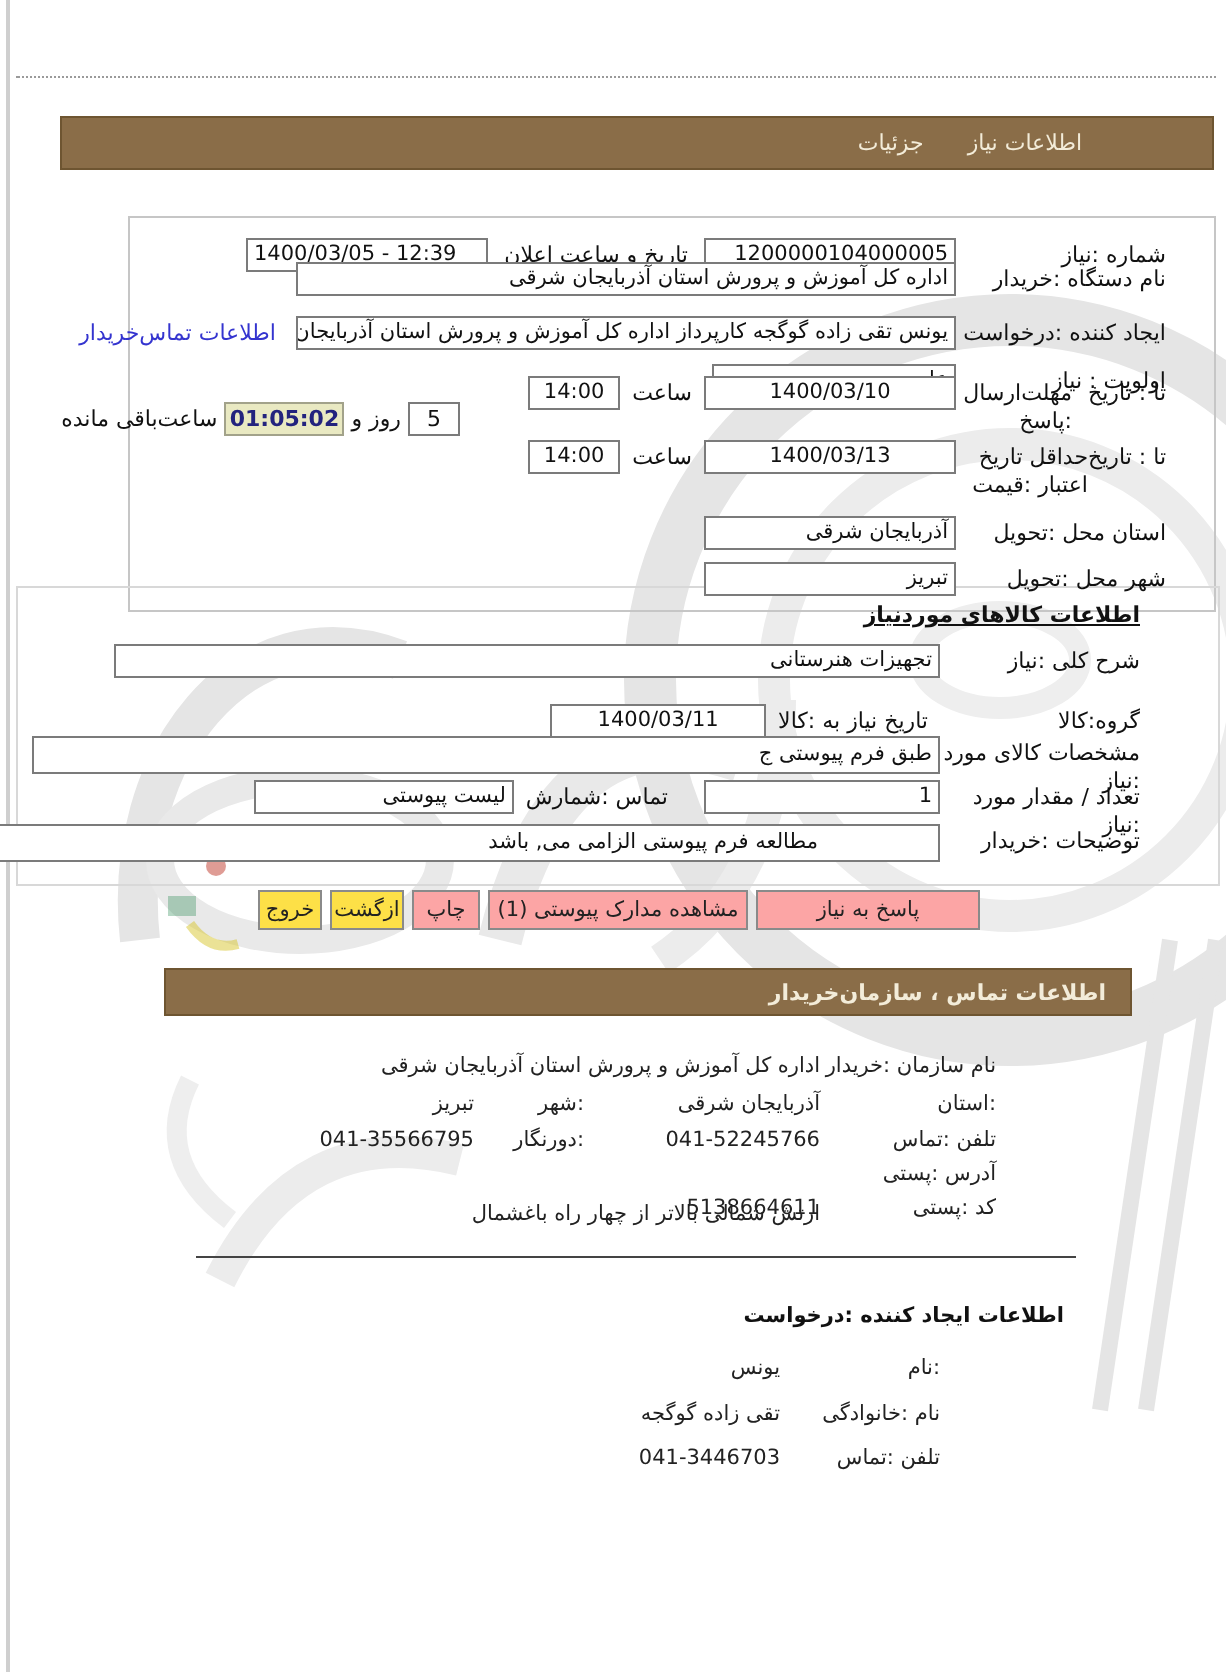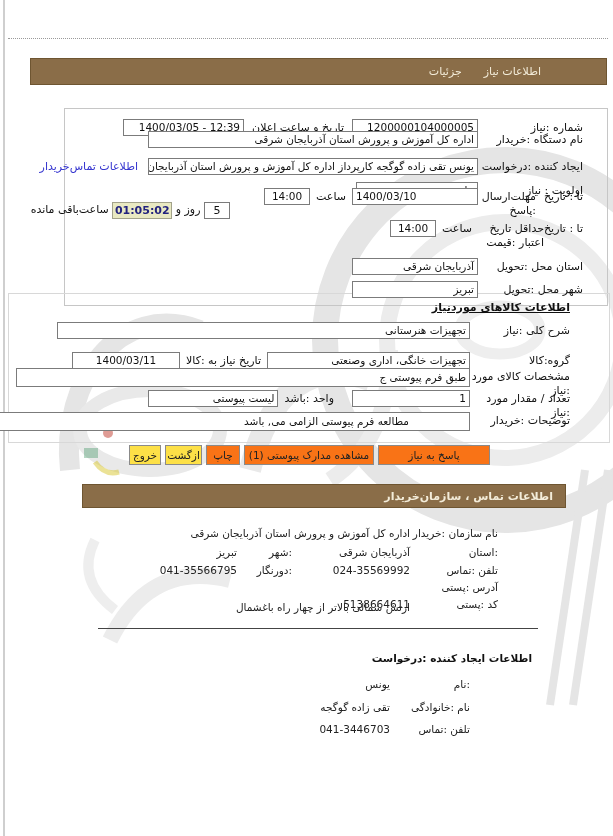--- a/index.html
+++ b/index.html
@@ -29,21 +29,21 @@
   .countdown{margin-inline-start:auto;margin-top:12px;width:215px;direction:rtl;font-size:11px;line-height:19px;}
   .countdown .dbox{display:inline-block;background:#fff;border:1px solid #7b7b7b;width:24px;height:15px;
        line-height:15px;text-align:center;vertical-align:middle;}
   .countdown .ybox{display:inline-block;background:#e9e9c2;border:1px solid #a2a28a;width:58px;height:15px;
        line-height:15px;text-align:center;vertical-align:middle;color:#23237e;font-weight:bold;}
   .link{color:#3434cf;margin-right:10px;padding-top:2px;white-space:nowrap;cursor:pointer;}
   .sec-title{position:absolute;z-index:3;font-size:11px;font-weight:bold;color:#111;}
   .btnrow{position:absolute;z-index:3;right:123px;top:445px;display:flex;gap:4px;}
   .btn{border:1px solid #8a8a8a;height:18px;line-height:18px;text-align:center;font-size:10.5px;
        color:#222;box-sizing:content-box;cursor:pointer;white-space:nowrap;overflow:hidden;}
-  .btn.green{background:#f97316;}
+  .btn.green{background:#fca5a5;}
   .btn.pink{background:#fde047;}
   .crow{position:absolute;z-index:3;right:115px;display:flex;align-items:flex-start;font-size:10.5px;color:#222;}
   .crow .clbl{width:88px;text-align:right;flex-shrink:0;}
   .crow .cval{text-align:right;}
   .divider{position:absolute;z-index:3;left:98px;top:628px;width:440px;border-top:1px solid #444;}
   .krow{position:absolute;z-index:3;right:143px;display:flex;font-size:10.5px;color:#222;}
   .krow .klbl{width:80px;text-align:right;flex-shrink:0;}
   .krow .kval{width:140px;text-align:right;}
   .num{direction:ltr;unicode-bidi:isolate;}
 </style>
@@ -76,21 +76,21 @@
     <span class="tab">اطلاعات نیاز</span>
     <span class="tab">جزئیات</span>
   </div>
 
   <div class="panel box1"></div>
 
   <div class="row" style="top:119px;left:15px;">
     <span class="lbl">شماره :نیاز</span>
     <span class="inp num" style="width:118px;text-align:right;">1200000104000005</span>
     <span class="lbl" style="width:100px;margin-right:8px;">تاریخ و ساعت اعلان :عمومی</span>
-    <span class="inp num" style="width:113px;text-align:right;">1400/03/05 - 12:39</span>
+    <span class="inp num" style="width:113px;text-align:left;">1400/03/05 - 12:39</span>
   </div>
 
   <div class="row" style="top:131px;">
     <span class="lbl">نام دستگاه :خریدار</span>
     <span class="inp" style="width:322px;">اداره کل آموزش و پرورش استان آذربایجان شرقی</span>
   </div>
 
   <div class="row" style="top:158px;left:10px;">
     <span class="lbl">ایجاد کننده :درخواست</span>
     <span class="inp" style="width:322px;">یونس تقی زاده گوگجه کارپرداز اداره کل آموزش و پرورش استان آذربایجان شرقی</span>
@@ -100,36 +100,37 @@
   <div class="row" style="top:182px;">
     <span class="lbl">اولویت : نیاز</span>
     <span class="inp" style="width:114px;">عادی</span>
   </div>
 
   <div class="row" style="top:188px;left:15px;">
     <span class="lblpair">
       <span class="until">تا : تاریخ</span>
       <span class="main">مهلت‌ارسال :پاسخ</span>
     </span>
-    <span class="inp num" style="width:118px;text-align:left;">1400/03/10</span>
+    <span class="inp num" style="width:118px;text-align:center;">1400/03/10</span>
     <span class="minilbl">ساعت</span>
     <span class="inp num" style="width:38px;text-align:center;">14:00</span>
     <span class="countdown">
       <span class="dbox num">5</span>
       <span>روز و</span>
       <span class="ybox num">01:05:02</span>
       <span>ساعت‌باقی مانده</span>
     </span>
   </div>
 
   <div class="row" style="top:220px;">
     <span class="lblpair">
       <span class="until">تا : تاریخ</span>
       <span class="main" style="width:72px;">حداقل تاریخ اعتبار :قیمت</span>
     </span>
+    <span class="inp num" style="width:118px;text-align:center;">1400/03/13</span>
     <span class="minilbl">ساعت</span>
     <span class="inp num" style="width:38px;text-align:center;">14:00</span>
   </div>
 
   <div class="row" style="top:258px;">
     <span class="lbl">استان محل :تحویل</span>
     <span class="inp" style="width:118px;">آذربایجان شرقی</span>
   </div>
 
   <div class="row" style="top:281px;">
@@ -140,34 +141,33 @@
   <div class="panel box2"></div>
   <div class="sec-title" style="top:301px;right:43px;text-decoration:underline;">اطلاعات کالاهای موردنیاز</div>
 
   <div class="row grow" style="top:322px;">
     <span class="lbl">شرح کلی :نیاز</span>
     <span class="inp" style="width:405px;margin-left:48px;">تجهیزات هنرستانی</span>
   </div>
 
   <div class="row grow" style="top:352px;">
     <span class="lbl">گروه:کالا</span>
-    <span class="inp" style="width:195px;">تجهیزات خانگی، اداری وصنعتی</span>
     <span class="minilbl">تاریخ نیاز به :کالا</span>
     <span class="inp num" style="width:100px;text-align:center;">1400/03/11</span>
   </div>
 
   <div class="row grow" style="top:368px;">
     <span class="lbl">مشخصات کالای مورد :نیاز</span>
     <span class="inp" style="width:446px;height:17px;line-height:17px;">طبق فرم پیوستی ج</span>
   </div>
 
   <div class="row grow" style="top:390px;">
     <span class="lbl">تعداد / مقدار مورد :نیاز</span>
     <span class="inp num" style="width:110px;text-align:right;">1</span>
-    <span class="minilbl" style="margin-right:12px;">واحد :باشد</span>
+    <span class="minilbl" style="margin-right:12px;">تماس :شمارش</span>
     <span class="inp" style="width:122px;">لیست پیوستی</span>
   </div>
 
   <div class="row grow" style="top:412px;">
     <span class="lbl">توضیحات :خریدار</span>
     <span class="inp" style="width:446px;height:17px;line-height:17px;padding-right:60px;">مطالعه فرم پیوستی الزامی می, باشد</span>
   </div>
 
   <div class="btnrow">
     <span class="btn green" style="width:110px;">پاسخ به نیاز</span>
@@ -188,21 +188,21 @@
 
   <div class="crow" style="top:546px;">
     <span class="clbl">:استان</span>
     <span class="cval" style="width:110px;">آذربایجان شرقی</span>
     <span class="clbl" style="width:55px;margin-right:8px;">:شهر</span>
     <span class="cval" style="width:70px;">تبریز</span>
   </div>
 
   <div class="crow" style="top:564px;">
     <span class="clbl">تلفن :تماس</span>
-    <span class="cval num" style="width:110px;">024-35569992</span>
+    <span class="cval num" style="width:110px;">041-52245766</span>
     <span class="clbl" style="width:55px;margin-right:8px;">:دورنگار</span>
     <span class="cval num" style="width:95px;">041-35566795</span>
   </div>
 
   <div class="crow" style="top:581px;">
     <span class="clbl">آدرس :پستی</span>
     <span class="cval" style="width:260px;margin-top:20px;">ارتش شمالی بالاتر از چهار راه باغشمال</span>
   </div>
 
   <div class="crow" style="top:598px;">

